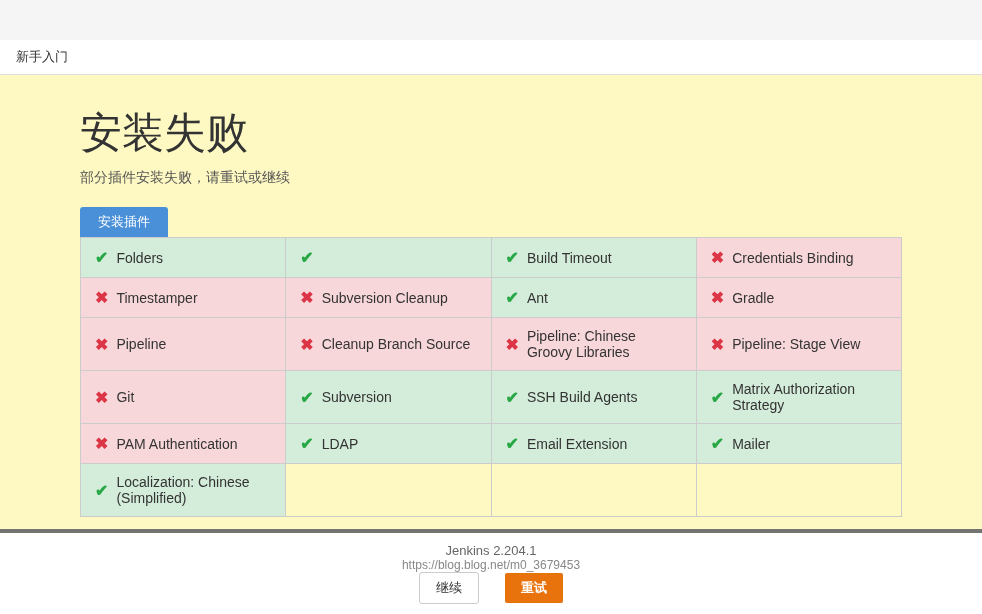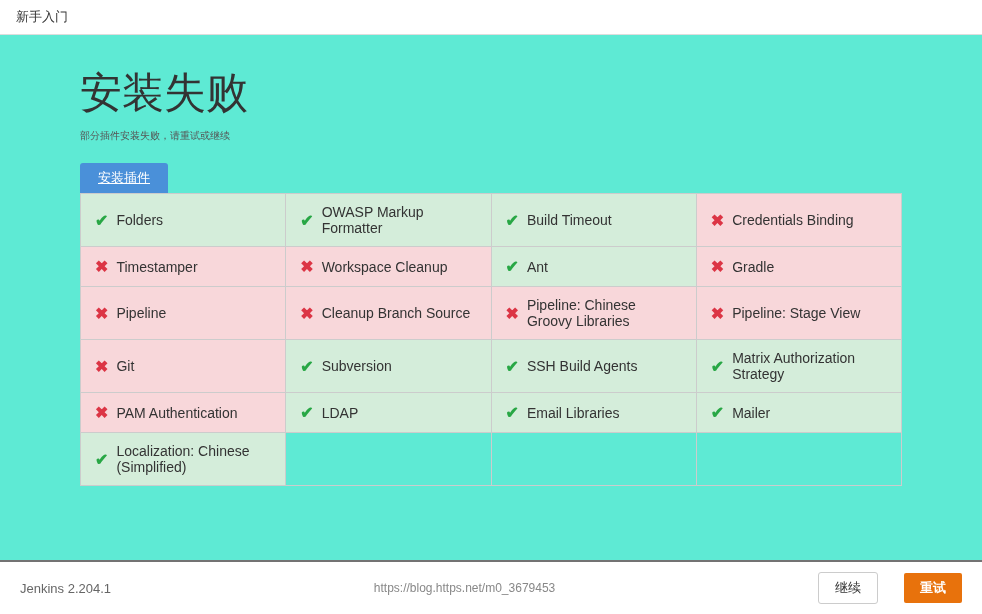--- a/index.html
+++ b/index.html
@@ -4,59 +4,59 @@
   <style>
     * { box-sizing: border-box; margin: 0; padding: 0; }
     body { font-family: -apple-system, BlinkMacSystemFont, "Segoe UI", Arial, sans-serif; font-size: 14px; background: #f5f5f5; color: #333; height: 614px; width: 982px; overflow: hidden; display: flex; flex-direction: column; }
 
     .top-nav {
       background: white;
       border-bottom: 1px solid #ddd;
       padding: 8px 16px;
       font-size: 13px;
       color: #333;
+      margin-top: 40px;
     }
 
     .main-content {
       flex: 1;
-      background: #5eead4;
+      background: #fef9c3;
       overflow-y: auto;
       padding: 0;
     }
 
     .header-section {
       padding: 30px 80px 20px 80px;
     }
 
     .header-section h1 {
       font-size: 42px;
       font-weight: 300;
       color: #333;
       margin-bottom: 8px;
     }
 
     .header-section p {
-      font-size: 10px;
+      font-size: 14px;
       color: #555;
     }
 
     .tab-bar {
       padding: 0 80px;
       margin-bottom: 0;
     }
 
     .tab-active {
       display: inline-block;
       background: #4a90d9;
       color: white;
       padding: 6px 18px;
       border-radius: 3px 3px 0 0;
       font-size: 13px;
       cursor: pointer;
-      text-decoration: underline;
     }
 
     .plugins-grid {
       display: grid;
       grid-template-columns: 1fr 1fr 1fr 1fr;
       border-top: 1px solid #ccc;
       border-left: 1px solid #ccc;
     }
 
     .plugin-cell {
@@ -90,27 +90,28 @@
       font-weight: bold;
       flex-shrink: 0;
     }
 
     .plugin-name {
       color: #333;
     }
 
     .footer {
       background: white;
-      border-top: 2px solid #737373;
+      border-top: 4px solid #737373;
       padding: 10px 20px;
       display: flex;
       align-items: center;
       justify-content: center;
       font-size: 13px;
       color: #666;
+      flex-direction: column;
     }
 
     .footer-center {
       flex: 1;
       text-align: center;
       color: #888;
       font-size: 12px;
     }
 
     .footer-right {
@@ -162,37 +163,36 @@
   </div>
 
   <div class="grid-container">
     <div class="plugins-grid" id="plugins-grid">
     <div class="plugin-cell cell-success">
           <span class="check-icon">✔</span>
           <span class="plugin-name">Folders</span>
         </div>
         <div class="plugin-cell cell-success">
           <span class="check-icon">✔</span>
-          <span class="plugin-name">OWASP Markup Formatter</span>
         </div>
         <div class="plugin-cell cell-success">
           <span class="check-icon">✔</span>
           <span class="plugin-name">Build Timeout</span>
         </div>
         <div class="plugin-cell cell-failure">
           <span class="x-icon">✖</span>
           <span class="plugin-name">Credentials Binding</span>
         </div>
         <div class="plugin-cell cell-failure">
           <span class="x-icon">✖</span>
           <span class="plugin-name">Timestamper</span>
         </div>
         <div class="plugin-cell cell-failure">
           <span class="x-icon">✖</span>
-          <span class="plugin-name">Workspace Cleanup</span>
+          <span class="plugin-name">Subversion Cleanup</span>
         </div>
         <div class="plugin-cell cell-success">
           <span class="check-icon">✔</span>
           <span class="plugin-name">Ant</span>
         </div>
         <div class="plugin-cell cell-failure">
           <span class="x-icon">✖</span>
           <span class="plugin-name">Gradle</span>
         </div>
         <div class="plugin-cell cell-failure">
@@ -230,37 +230,37 @@
         <div class="plugin-cell cell-failure">
           <span class="x-icon">✖</span>
           <span class="plugin-name">PAM Authentication</span>
         </div>
         <div class="plugin-cell cell-success">
           <span class="check-icon">✔</span>
           <span class="plugin-name">LDAP</span>
         </div>
         <div class="plugin-cell cell-success">
           <span class="check-icon">✔</span>
-          <span class="plugin-name">Email Libraries</span>
+          <span class="plugin-name">Email Extension</span>
         </div>
         <div class="plugin-cell cell-success">
           <span class="check-icon">✔</span>
           <span class="plugin-name">Mailer</span>
         </div>
         <div class="plugin-cell cell-success">
           <span class="check-icon">✔</span>
           <span class="plugin-name">Localization: Chinese (Simplified)</span>
         </div>
         <div class="plugin-cell"></div>
         <div class="plugin-cell"></div>
         <div class="plugin-cell"></div>
       </div>
   </div>
 </div>
 
 <div class="footer">
   <span>Jenkins 2.204.1</span>
-  <span class="footer-center">https://blog.https.net/m0_3679453</span>
+  <span class="footer-center">https://blog.blog.net/m0_3679453</span>
   <div class="footer-right">
     <button class="btn-continue">继续</button>
     <button class="btn-retry">重试</button>
   </div>
 </div>
 
 </body></html>

